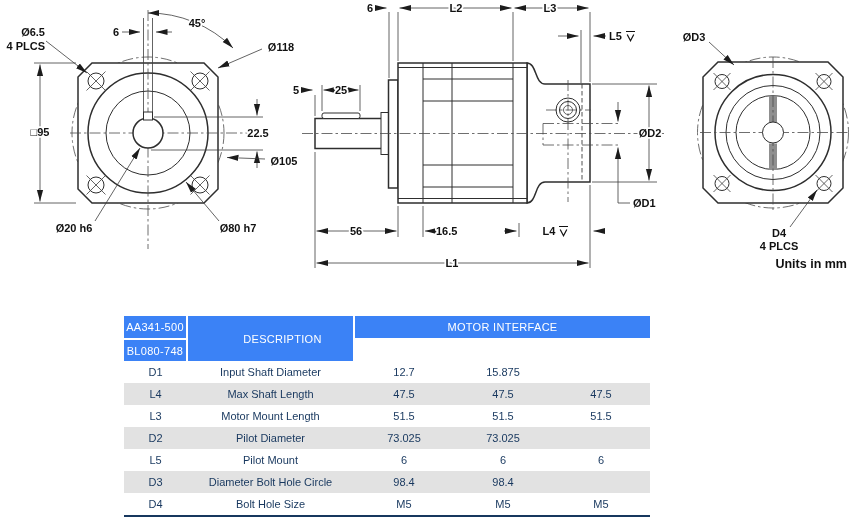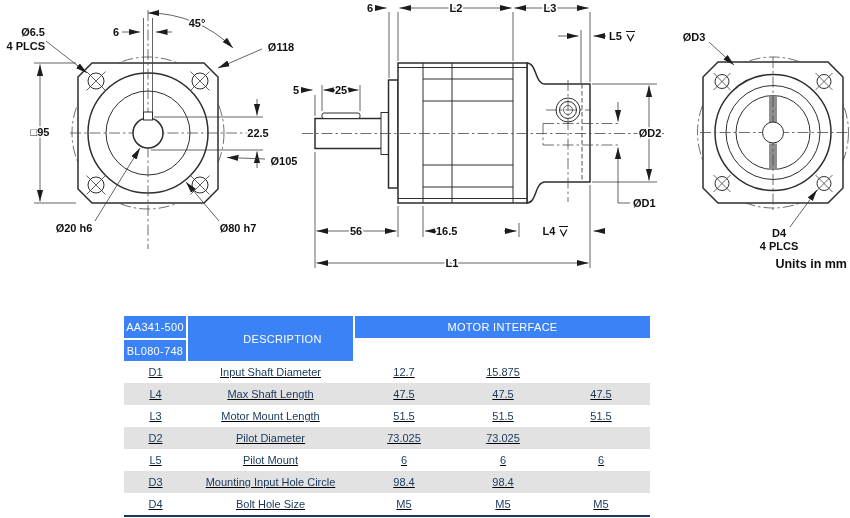--- a/index.html
+++ b/index.html
@@ -22,21 +22,21 @@
   .dsym{stroke:#111;stroke-width:1.2;fill:none;}
   
   #spec-table{position:absolute;left:124px;top:316px;width:526px;font-size:11px;}
   .thead{display:grid;grid-template-columns:62px 165px 99px 97px 95px;
          grid-template-rows:22px 21px;gap:2px;}
   .thead .cell{background:#3b82f6;color:#fff;display:flex;align-items:center;justify-content:center;
                letter-spacing:.3px;}
   .cell-item-h{grid-row:1/3;grid-column:1;}
   .cell-desc-h{grid-row:1/3;grid-column:2;padding-left:24px;}
   .cell-group-h{grid-row:1;grid-column:3/6;}
-  .tbody{border-bottom:2.5px solid #17375E;text-decoration:underline;}
+  .tbody{border-bottom:2.5px solid #17375E;}
   .trow{display:grid;grid-template-columns:63px 167px 100px 98px 98px;height:22px;}
   .trow:nth-child(even){background:#E2E2E2;}
   .trow .cell{color:#17375E;display:flex;align-items:center;justify-content:center;}
 </style>
 </head>
 <body>
 
 <div id="stage">
 
   <svg id="drawing" width="850" height="300" viewBox="0 0 850 300">
@@ -271,21 +271,21 @@
       </div>
       <div class="trow">
         <div class="cell">L5</div>
         <div class="cell">Pilot Mount</div>
         <div class="cell">6</div>
         <div class="cell">6</div>
         <div class="cell">6</div>
       </div>
       <div class="trow">
         <div class="cell">D3</div>
-        <div class="cell">Mounting Input Hole Circle</div>
+        <div class="cell">Diameter Bolt Hole Circle</div>
         <div class="cell">98.4</div>
         <div class="cell">98.4</div>
       </div>
       <div class="trow">
         <div class="cell">D4</div>
         <div class="cell">Bolt Hole Size</div>
         <div class="cell">M5</div>
         <div class="cell">M5</div>
         <div class="cell">M5</div>
       </div>

